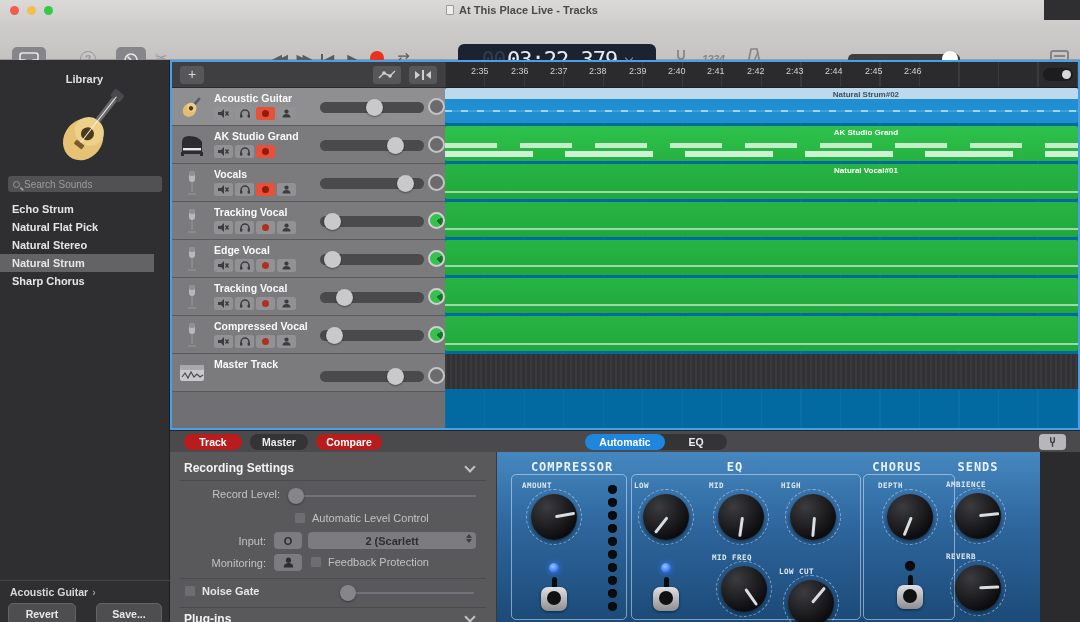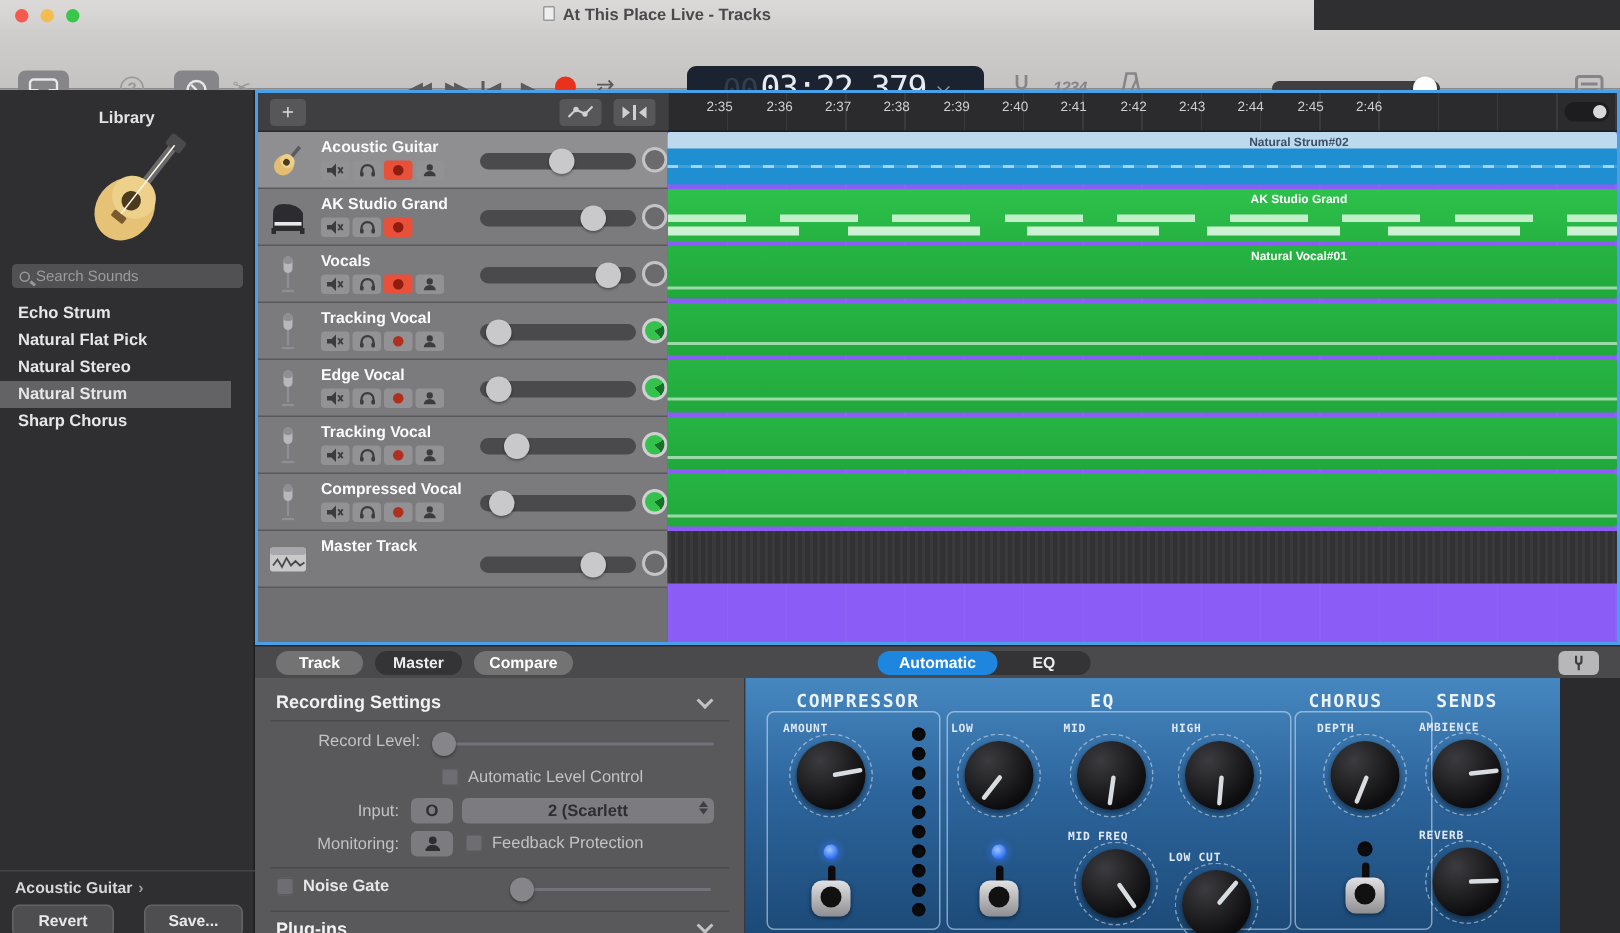--- a/index.html
+++ b/index.html
@@ -1,21 +1,21 @@
 <!DOCTYPE html>
 <html><head>
 <meta charset="utf-8">
 <style>
   * { margin:0; padding:0; box-sizing:border-box; }
   html,body { width:1080px; height:622px; overflow:hidden; background:#222; }
   body { font-family:"Liberation Sans", sans-serif; }
   .app { position:absolute; inset:0; width:1080px; height:622px; background:#2f2f31; }
 
   
-  .titlebar { position:absolute; left:0; top:0; width:876px; height:20px;
+  .titlebar { position:absolute; left:0; top:0; width:1044px; height:20px;
     background:linear-gradient(#dcdad8,#d2d0ce); display:flex; align-items:center; }
   .lights { position:absolute; left:10px; top:6px; display:flex; gap:8px; }
   .light { width:9px; height:9px; border-radius:50%; }
   .light.red{background:#f55a4e;} .light.yellow{background:#f5bd4f;} .light.green{background:#38c849;}
   .wintitle { position:absolute; left:0; right:0; text-align:center; font-size:11px; font-weight:bold; color:#4a4a4c; }
   .doc-ico { display:inline-block; width:8px; height:10px; border:1px solid #9a9a9c; background:#eee; border-radius:1px; margin-right:5px; vertical-align:-1px; }
 
   
   .toolbar { position:absolute; left:0; top:20px; width:1080px; height:40px;
     background:linear-gradient(#d0cecc,#c5c3c1); border-bottom:1px solid #9d9b99; }
@@ -78,21 +78,21 @@
   .tb { width:19px; height:13px; background:#929295; border-radius:2.5px; display:flex; align-items:center; justify-content:center; }
   .tb.rec-on { background:#e8503a; }
   .tb .dot { width:7px; height:7px; border-radius:50%; background:#b03020; }
   .tb.rec-on .dot { background:#8e1d10; }
   .t-slider { position:absolute; left:148px; top:14px; width:104px; height:11px; background:#4a4a4d; border-radius:6px; }
   .t-thumb { position:absolute; top:-3px; width:17px; height:17px; border-radius:50%; background:#c9c9cb; box-shadow:0 1px 2px rgba(0,0,0,.4); }
   .pan { position:absolute; left:256px; top:10px; width:17px; height:17px; border-radius:50%; border:2px solid #c4c4c6; background:#6b6b6e; }
   .pan.green { border-color:#d0d0d2; background:conic-gradient(from 140deg,#35c24c 0 78%,#17712a 78% 100%); }
 
   
-  .timeline { flex:1; position:relative; background:#8b5cf6; }
+  .timeline { flex:1; position:relative; background:#0369a1; }
   .ruler { height:26px; background:#2b2b2d; border-bottom:1px solid #1f1f21; position:relative;
     background-image:repeating-linear-gradient(90deg, #3a3a3c 0 1px, transparent 1px 39.5px); }
   .rlabel { position:absolute; top:4px; font-size:9px; color:#cfcfd1; }
   .zoomer { position:absolute; right:5px; top:6px; width:30px; height:13px; background:#1d1d1f; border-radius:7px; }
   .zoomer .zk { position:absolute; right:2px; top:2px; width:9px; height:9px; border-radius:50%; background:#d8d8da; }
   .lanes { position:absolute; top:26px; left:0; right:0; bottom:0;
     background-image:repeating-linear-gradient(90deg, rgba(255,255,255,0.03) 0 1px, transparent 1px 39.5px); }
   .lane { height:38px; position:relative; }
   .region { position:absolute; left:0; right:0; top:0; height:35px; }
   .reg-label { position:absolute; left:58%; width:17%; text-align:center; font-size:8px; font-weight:bold; white-space:nowrap; }
@@ -109,21 +109,21 @@
     background-image:repeating-linear-gradient(90deg,#cdf2d3 0 88px, transparent 88px 120px); }
   .vline { position:absolute; left:0; right:0; height:2px; background:rgba(255,255,255,.55); }
   .lane-vocal .region { background:linear-gradient(#27b443,#21a83c); border-radius:2px; }
   .lane-master .region { background:#323235;
     background-image:repeating-linear-gradient(90deg, rgba(255,255,255,.04) 0 2px, transparent 2px 5px); }
 
   
   .tabbar { position:absolute; left:170px; top:430px; width:910px; height:22px; background:#4a4a4d; border-top:1px solid #262628; }
   .pill { position:absolute; top:3px; height:16px; border-radius:8px; font-size:10.5px; font-weight:bold;
     display:flex; align-items:center; justify-content:center; color:#fff; }
-  .pill.blue { background:#737373; }
+  .pill.blue { background:#b91c1c; }
   .pill.dark { background:#343437; color:#ececee; }
   .seg { position:absolute; left:415px; top:3px; width:142px; height:16px; background:#343437; border-radius:8px; display:flex; }
   .seg .sc { width:80px; background:#1f86e0; border-radius:8px; color:#fff; font-size:10.5px; font-weight:bold; display:flex; align-items:center; justify-content:center; }
   .seg .se { flex:1; color:#ececee; font-size:10.5px; font-weight:bold; display:flex; align-items:center; justify-content:center; }
   .fork-btn { position:absolute; right:14px; top:3px; width:27px; height:16px; background:#b7b7ba; border-radius:4px; display:flex; align-items:center; justify-content:center; }
 
   
   .bottom { position:absolute; left:170px; top:452px; width:910px; height:170px; display:flex; }
   .rec-panel { width:327px; flex:none; background:#59595c; border-right:1px solid #39393b; position:relative; color:#c9c9cb; }
   .rp-title { position:absolute; left:14px; top:9px; font-size:12px; font-weight:bold; color:#f2f2f4; }

